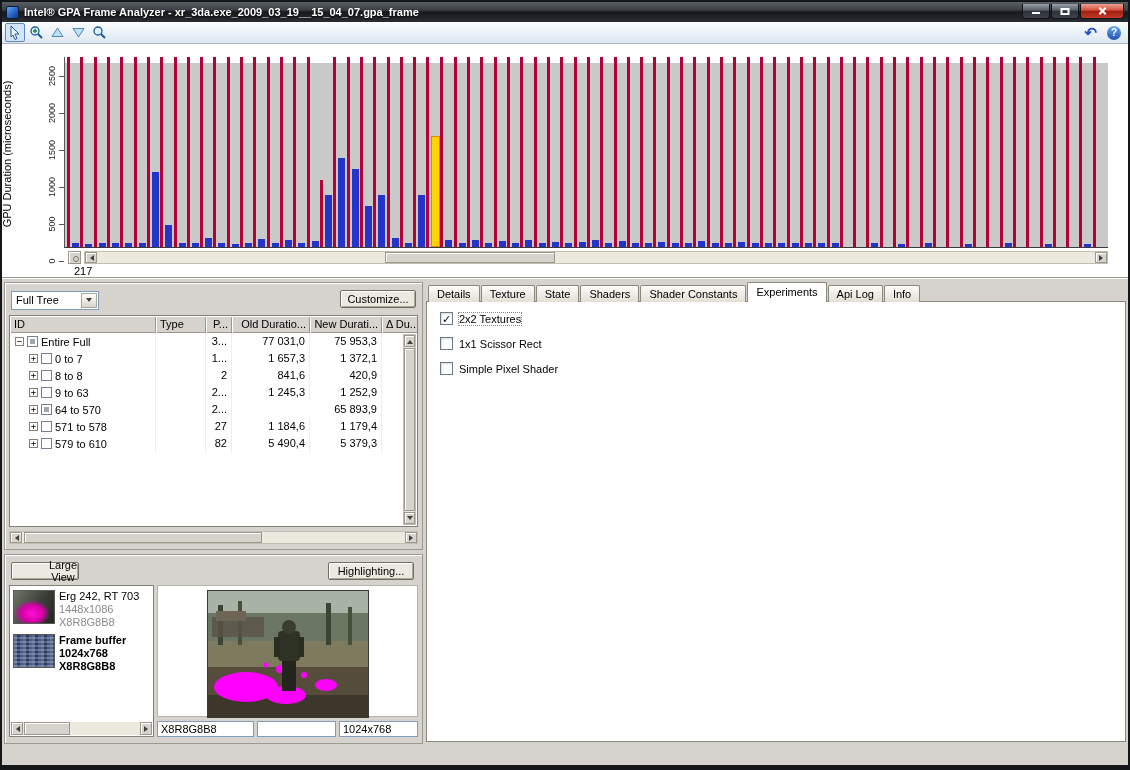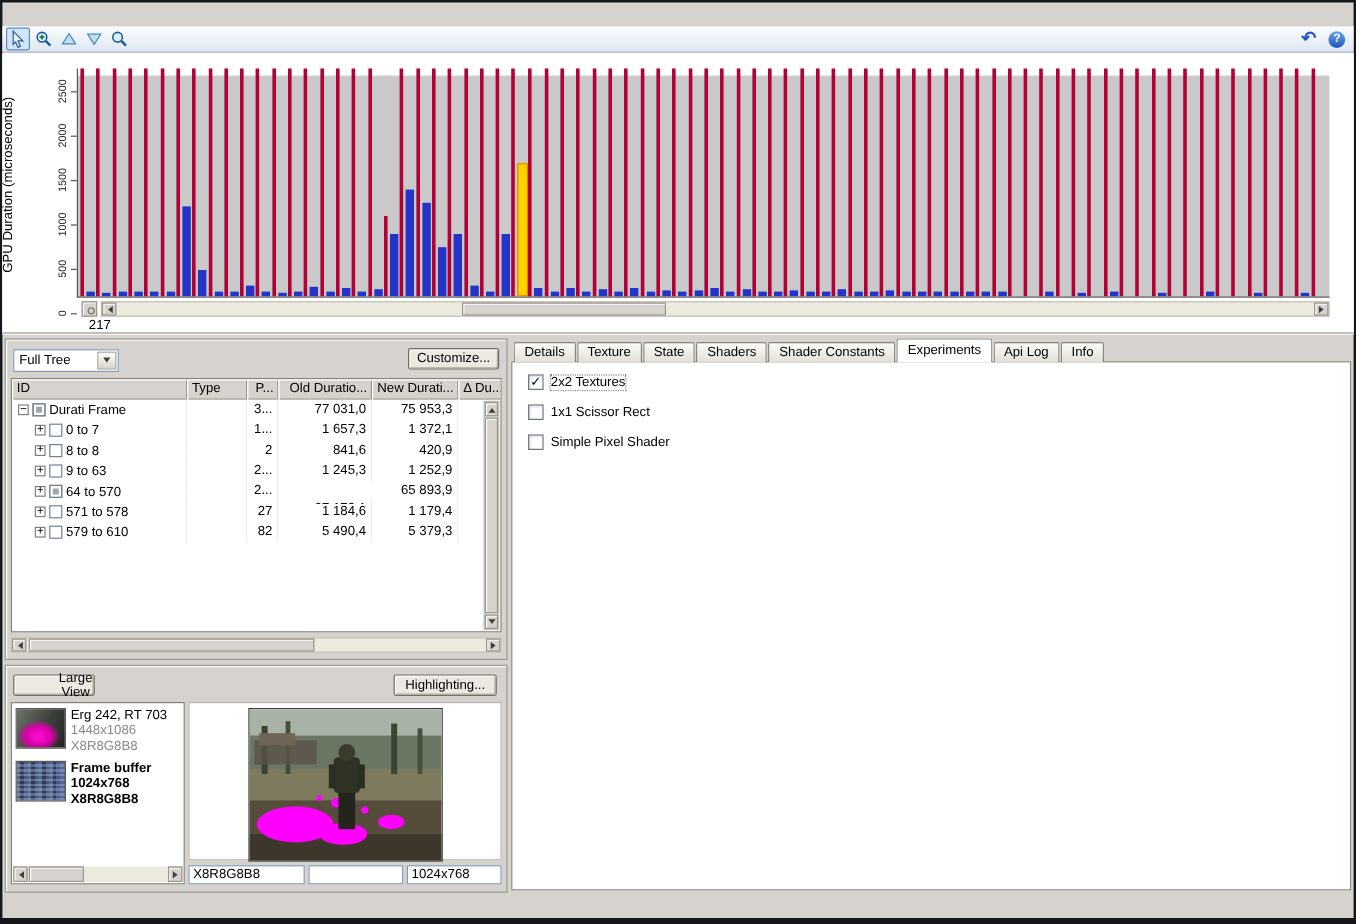--- a/index.html
+++ b/index.html
@@ -144,20 +144,35 @@
   
   .statusbar { position:absolute; left:0; right:0; top:743px; height:20px; background:#dfdcd4;
                border-top:1px solid #fff; display:flex; align-items:center; padding-left:5px; }
   .status-text { color:#0b7d0b; white-space:nowrap; }
 </style>
 </head>
 <body>
 
 <div class="window">
 
+  <div class="titlebar">
+    <span class="app-icon"></span>
+    <span class="title-text">Intel® GPA Frame Analyzer - xr_3da.exe_2009_03_19__15_04_07.gpa_frame</span>
+    <span class="win-controls">
+      <span class="win-btn">
+          <span class="glyph-min"></span>
+        </span>
+      <span class="win-btn">
+          <span class="glyph-max"></span>
+        </span>
+      <span class="win-btn close">
+          <span class="glyph-x"></span>
+        </span>
+    </span>
+  </div>
 
   <div class="toolbar">
     <span class="tb-btn pressed">
       <svg width="14" height="15">
         <path d="M3 1 L11 9 L7 9 L9 13.5 L7 14.5 L5 10 L3 12 Z" fill="#eaf3fc" stroke="#2a5a9a" stroke-width="1"></path>
       </svg>
     </span>
     <span class="tb-btn">
       <svg width="15" height="15">
         <circle cx="6" cy="6" r="4" fill="#dcedfc" stroke="#1a5a9a" stroke-width="1.3"></circle>
@@ -537,21 +552,21 @@
           <span class="th" style="width: 78px; text-align: right;">Old Duratio...</span>
           <span class="th" style="width: 72px; text-align: right;">New Durati...</span>
           <span class="th" style="width: 40px; text-align: right;">Δ Du...</span>
         </div>
       <div id="tree-body">
           <div class="tr">
             <div class="tree-id-cell" style="width: 146px;">
               <span class="indent" style="width: 0px;"></span>
               <span class="expander">−</span>
               <span class="tcheck mixed"></span>
-              <span class="tlabel">Durati Frame</span>
+              <span class="tlabel">Entire Full</span>
             </div>
             <span class="td" style="width: 50px; text-align: left;"></span>
             <span class="td" style="width: 26px; text-align: right;">3...</span>
             <span class="td" style="width: 78px; text-align: right;">77 031,0</span>
             <span class="td" style="width: 72px; text-align: right;">75 953,3</span>
             <span class="td" style="width: 40px; text-align: right;"></span>
           </div>
           <div class="tr">
             <div class="tree-id-cell" style="width: 146px;">
               <span class="indent" style="width: 14px;"></span>

